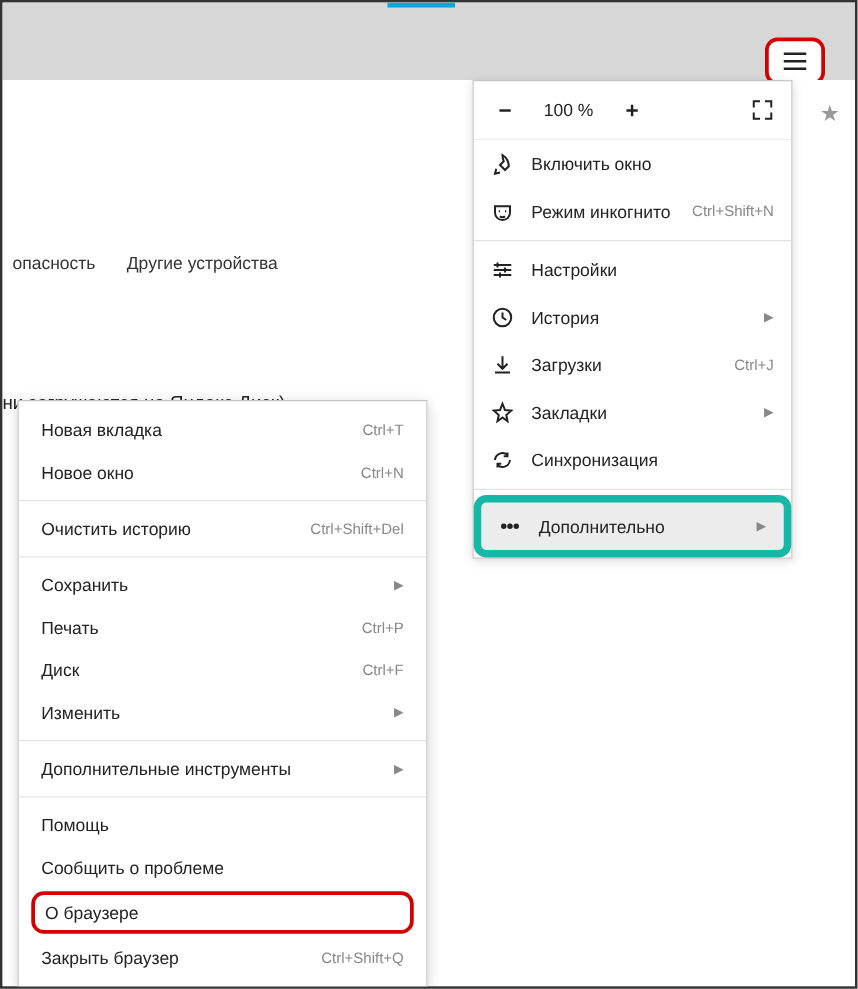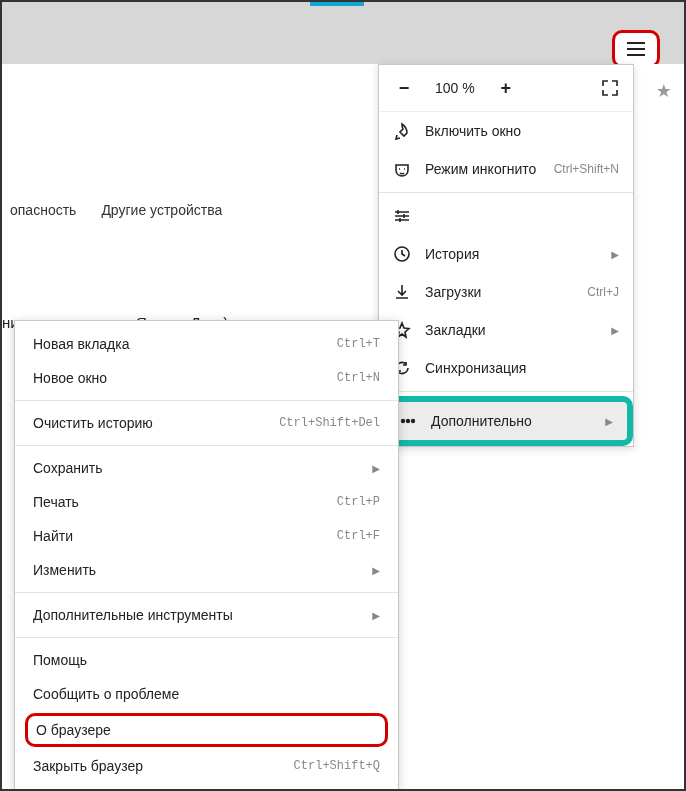--- a/index.html
+++ b/index.html
@@ -101,33 +101,33 @@
   .highlight-red {
     border: 6px solid #14b8a6;
     border-radius: 10px;
     background: #ececec;
   }
 
   
   .menu-left {
     position: absolute;
     top: 318px; left: 12px;
-    width: 385px;
+    width: 328px;
     background: #fff;
     border: 1px solid #c7c7c7;
     box-shadow: 0 2px 10px rgba(0,0,0,0.18);
     padding: 6px 0;
   }
   .litem {
     display: flex; align-items: center;
     padding: 9px 18px;
     cursor: pointer;
     justify-content: space-between;
   }
-  .litem .shortcut { color: #888; font-size: 12px; font-family: Liberation Mono, monospace; }
+  .litem .shortcut { color: #888; font-size: 12px; }
   .litem .arrow { color: #888; font-size: 10px; }
   .lsep { height: 1px; background: #e3e3e3; margin: 5px 0; }
   .about-highlight {
     margin: 2px 10px;
     border: 3px solid #d40000;
     border-radius: 10px;
     padding: 6px 8px;
   }
 
   .star-bg {
@@ -198,20 +198,21 @@
   </div>
 
   <div class="sep"></div>
 
   <div class="mitem">
     <span class="micon">
       <svg viewBox="0 0 18 18">
           <path d="M2 5h14M2 9h14M2 13h14M5 3v4M11 7v4M7 11v4"></path>
         </svg>
     </span>
+    <span class="mlabel">Настройки</span>
   </div>
 
   <div class="mitem">
     <span class="micon">
       <svg viewBox="0 0 18 18">
           <circle cx="9" cy="9" r="7"></circle>
           <path d="M9 5v4l3 2"></path>
         </svg>
     </span>
     <span class="mlabel">История</span>
@@ -280,21 +281,21 @@
   <div class="lsep"></div>
   <div class="litem">
     <span>Сохранить</span>
     <span class="arrow">▶</span>
   </div>
   <div class="litem">
     <span>Печать</span>
     <span class="shortcut">Ctrl+P</span>
   </div>
   <div class="litem">
-    <span>Найти</span>
+    <span>Диск</span>
     <span class="shortcut">Ctrl+F</span>
   </div>
   <div class="litem">
     <span>Изменить</span>
     <span class="arrow">▶</span>
   </div>
   <div class="lsep"></div>
   <div class="litem">
     <span>Дополнительные инструменты</span>
     <span class="arrow">▶</span>

